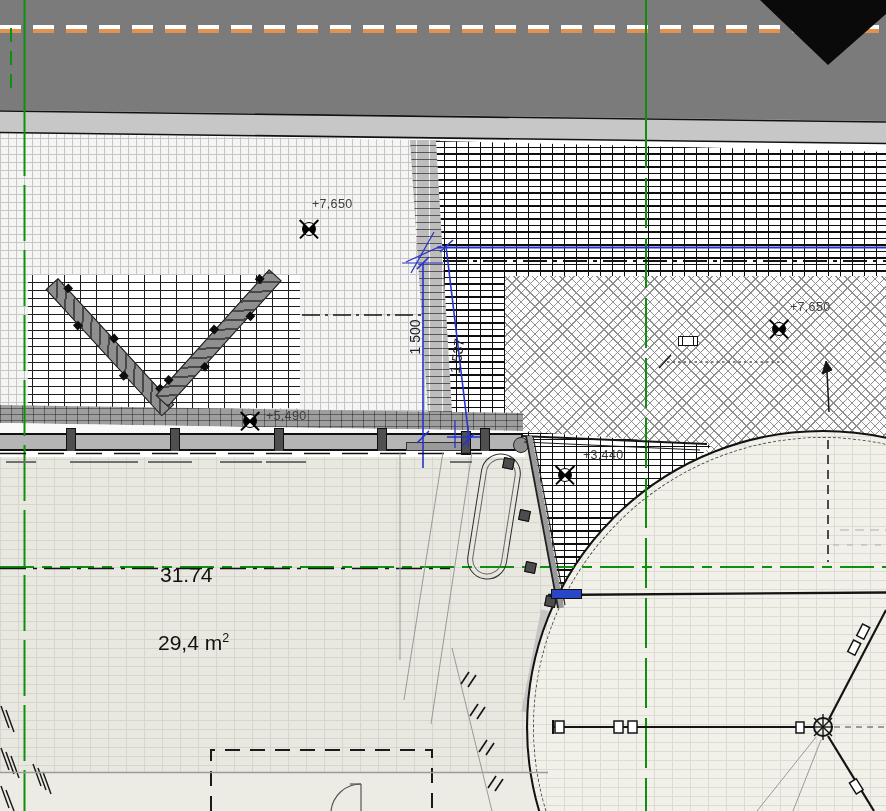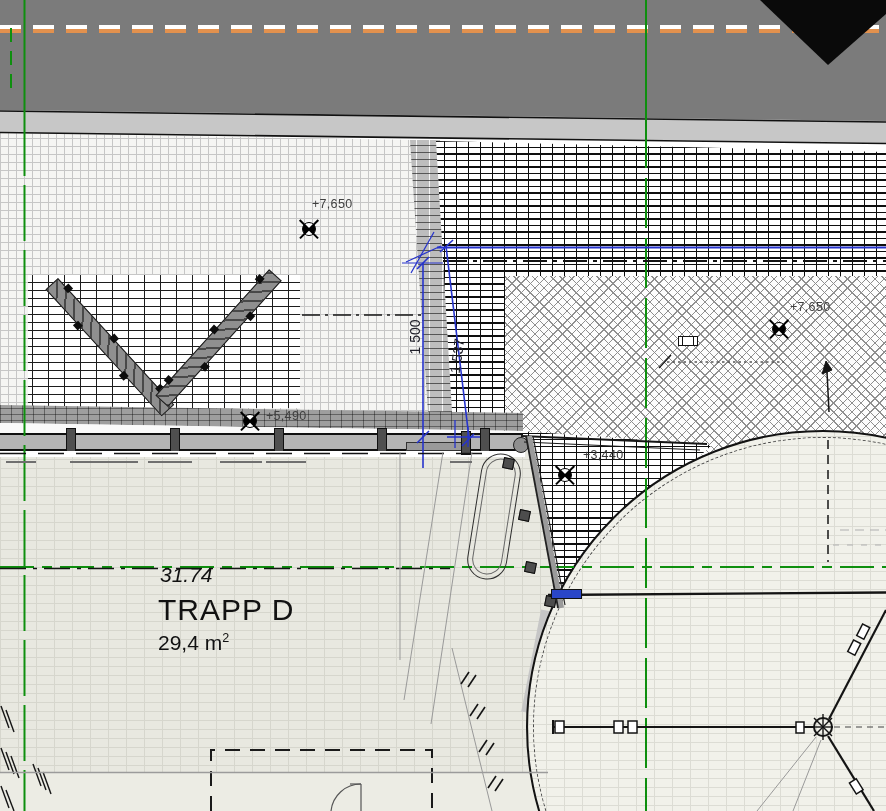--- a/index.html
+++ b/index.html
@@ -48,21 +48,21 @@
   .vbar{height:17px;background:#8f8f8f;border:1.5px solid #191919;box-sizing:border-box;
     background-image:repeating-linear-gradient(45deg,rgba(15,15,15,.55) 0 2px,transparent 2px 9px);}
   .sq{position:absolute;width:7px;height:7px;background:#0d0d0d;}
   .bm{width:14px;height:14px;border-radius:50%;border:1.4px solid #000;box-sizing:border-box;
     background:conic-gradient(from 45deg,#000 0 25%,#fff 0 50%,#000 0 75%,#fff 0 100%);}
   .bm::before,.bm::after{content:"";position:absolute;left:50%;top:50%;width:26px;height:1.6px;
     background:#000;transform:translate(-50%,-50%) rotate(45deg);}
   .bm::after{transform:translate(-50%,-50%) rotate(-45deg);}
   .lvl{font-size:12.5px;color:#404040;white-space:nowrap;letter-spacing:.3px;}
   .dimtxt{font-size:14px;color:#20202a;white-space:nowrap;}
-  .roomnum{font-size:21px;color:#111;font-style:italic;}
+  .roomnum{font-size:21px;color:#111;}
   .roomname{font-size:30px;color:#111;letter-spacing:1px;}
   .roomarea{font-size:21px;color:#111;}
   .jdash{height:2.4px;background:#6f6f6f;}
   .loop{left:474px;top:453px;width:40px;height:127px;border:1.6px solid #2e2e2e;border-radius:20px;
     transform:rotate(9deg);box-sizing:border-box;}
   .loopin{position:absolute;inset:4px;border:1px solid #666;border-radius:15px;}
   .dpost{width:11px;height:11px;background:#4d4d4d;border:1px solid #0e0e0e;box-sizing:border-box;
     transform:rotate(11deg);}
   .circle{left:526px;top:430px;width:594px;height:594px;border-radius:50%;
     border:2.6px solid #121212;box-sizing:border-box;}
@@ -276,18 +276,17 @@
   <div class="abs lvl" style="left:790px;top:300px;">+7,650</div>
   <div class="abs bm" style="left:243px;top:414px;"></div>
   <div class="abs lvl" style="left:266px;top:409px;">+5,490</div>
   <div class="abs bm" style="left:558px;top:468px;"></div>
   <div class="abs lvl" style="left:583px;top:448px;color:#3a3a3a;">+3,440</div>
 
   <div class="abs dimtxt" style="left:415px;top:337px;transform:translate(-50%,-50%) rotate(-90deg);">1 500</div>
   <div class="abs dimtxt" style="left:457px;top:356px;transform:translate(-50%,-50%) rotate(-82deg);">1 537</div>
 
   <div class="abs roomnum" style="left:160px;top:563px;">31.74</div>
-  <div class="abs roomname" style="left:158px;top:593px;">TRAPP D</div>
   <div class="abs roomarea" style="left:158px;top:631px;">
     <span>29,4 m</span><sup>2</sup>
   </div>
 
 </div>
 
 </body></html>

